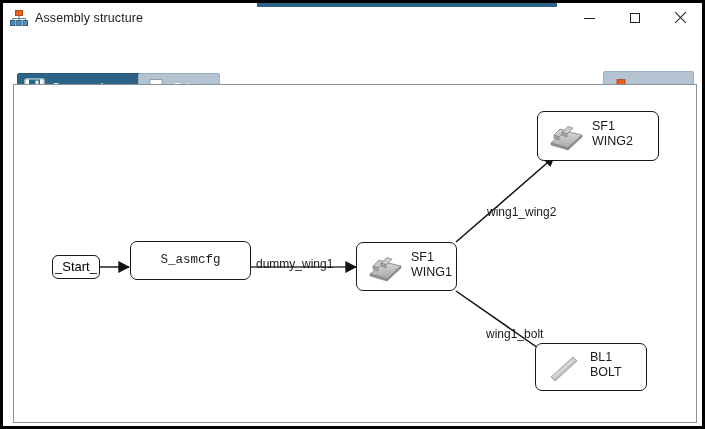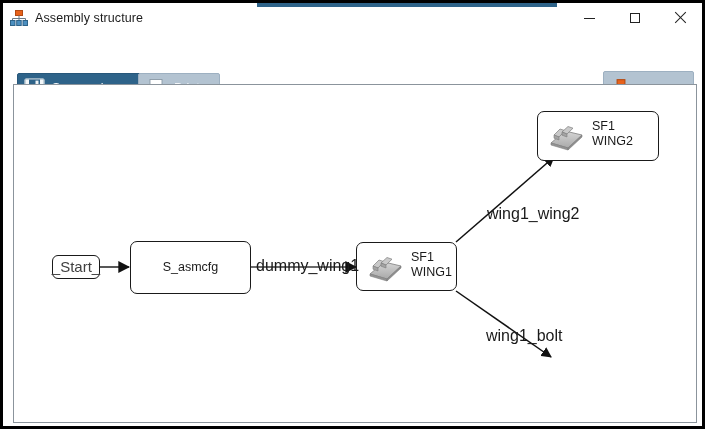--- a/index.html
+++ b/index.html
@@ -125,21 +125,21 @@
     border: 1.4px solid #1a1a1a;
     border-radius: 7px;
     box-sizing: border-box;
     display: flex; align-items: center;
   }
   .node-start {
     border-radius: 6px;
     justify-content: center;
   }
   .node-start .node-text {
-    font-size: 15px; color: #404040; line-height: 1.1;
+    font-size: 13px; color: #000000; line-height: 1.1;
   }
   .node-body {
     display: flex; align-items: flex-start; width: 100%;
     padding-left: 8px;
   }
   .node-icon-wrap {
     width: 40px; height: 34px; flex: none;
     display: flex; align-items: center; justify-content: center;
   }
   .node-labels {
@@ -152,21 +152,21 @@
   }
   .node-center {
     width: 100%; text-align: center;
   }
   .node-center span {
     display: block; font-size: 12.5px; color: #1a1a1a; line-height: 1.25;
   }
 
   .edge-label {
     position: absolute;
-    font-size: 16px; color: #1a1a1a;
+    font-size: 12px; color: #1a1a1a;
     white-space: nowrap;
     background: transparent;
   }
 </style>
 </head>
 <body>
 
 <div id="app">
 
   <div class="titlebar">
@@ -261,21 +261,21 @@
 
       <line x1="442" y1="157" x2="540" y2="72" stroke="#111111" stroke-width="1.5" marker-end="url(#arrow)"></line>
 
       <line x1="442" y1="206" x2="537" y2="272" stroke="#111111" stroke-width="1.5" marker-end="url(#arrow)"></line>
     </svg>
 
     <div class="node node-start" style="left:38px; top:170px; width:48px; height:24px;">
       <span class="node-text">_Start_</span>
     </div>
 
-    <div class="node" style="left:116px; top:156px; width:121px; height:53px;">
+    <div class="node" style="left:116px; top:156px; width:121px; height:39px;font-family:Liberation Mono, monospace;">
       <div class="node-center">
         <span>S_asmcfg</span>
       </div>
     </div>
 
     <div class="node" style="left:342px; top:157px; width:101px; height:49px;">
       <div class="node-body">
         <span class="node-icon-wrap">
           <svg class="icon" width="36" height="30" viewBox="0 0 36 30">
             <path d="M3 22 L17 10 L34 14 L20 27 Z" fill="url(#plateGrad)" stroke="#7d7d7d" stroke-width="0.8"></path>
@@ -307,20 +307,34 @@
             <path d="M14 11 L19 13 L19 16 L14 14.2 Z" fill="#a3a3a3" stroke="#7d7d7d" stroke-width="0.6"></path>
           </svg>
         </span>
         <span class="node-labels">
           <span>SF1</span>
           <span>WING2</span>
         </span>
       </div>
     </div>
 
+    <div class="node" style="left:521px; top:258px; width:112px; height:48px;">
+      <div class="node-body">
+        <span class="node-icon-wrap">
+          <svg class="icon" width="36" height="30" viewBox="0 0 36 30">
+            <path d="M5 25 L27 5 L31 9 L9 29 Z" fill="#c0c0c0" stroke="#9a9a9a" stroke-width="0.8"></path>
+            <path d="M6.5 24.2 L27.3 6.4 L29 8.2 L8 26.6 Z" fill="#d8d8d8"></path>
+          </svg>
+        </span>
+        <span class="node-labels">
+          <span>BL1</span>
+          <span>BOLT</span>
+        </span>
+      </div>
+    </div>
 
     <div class="edge-label" style="left:242px; top:172px;">dummy_wing1</div>
 
     <div class="edge-label" style="left:473px; top:120px;">wing1_wing2</div>
 
     <div class="edge-label" style="left:472px; top:211px;margin-top:31px;">wing1_bolt</div>
 
   </div>
 </div>
 

